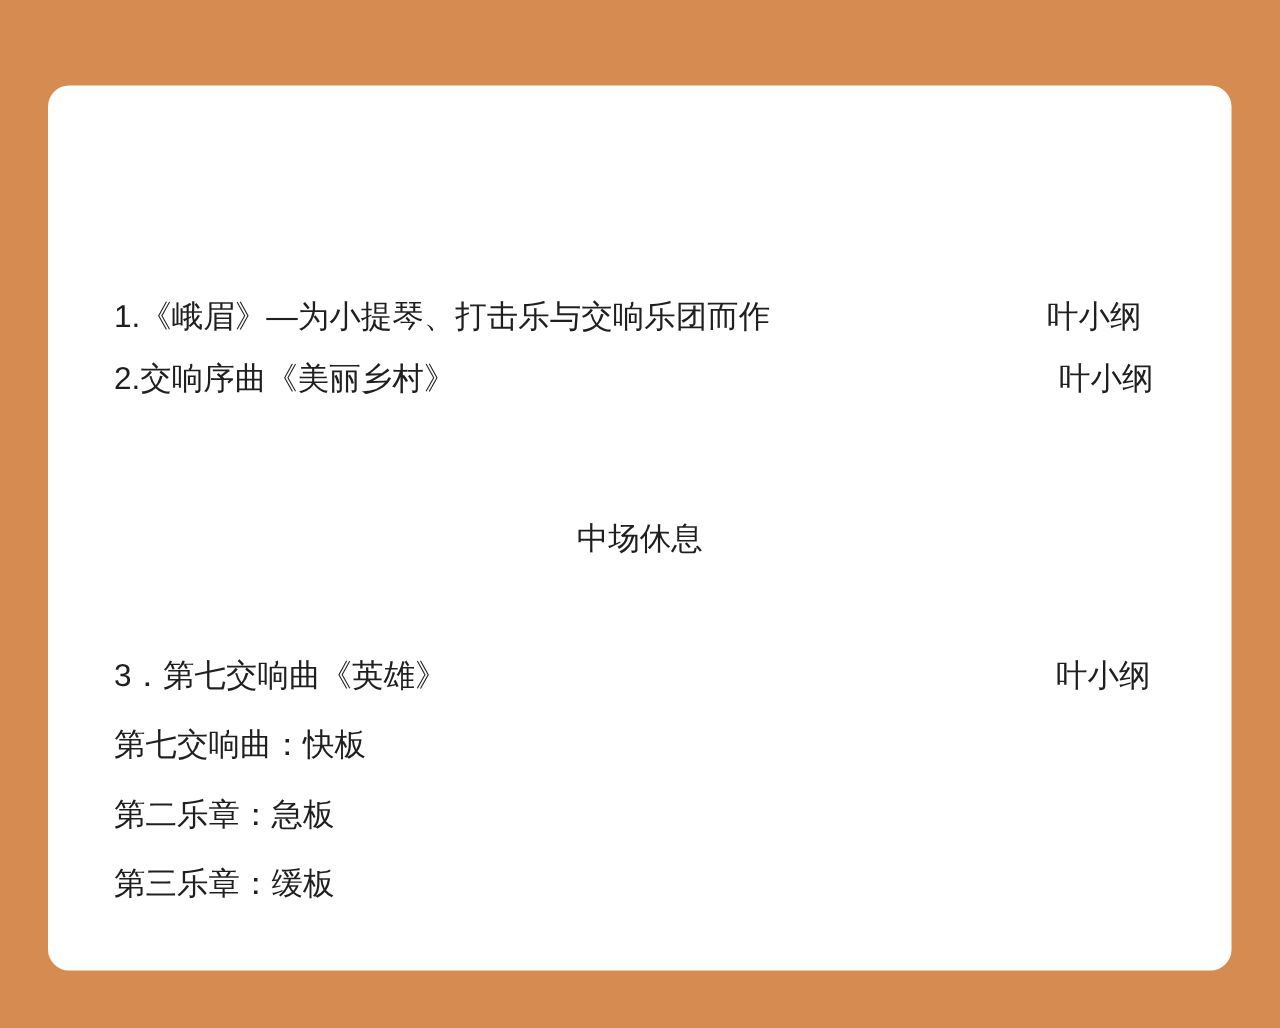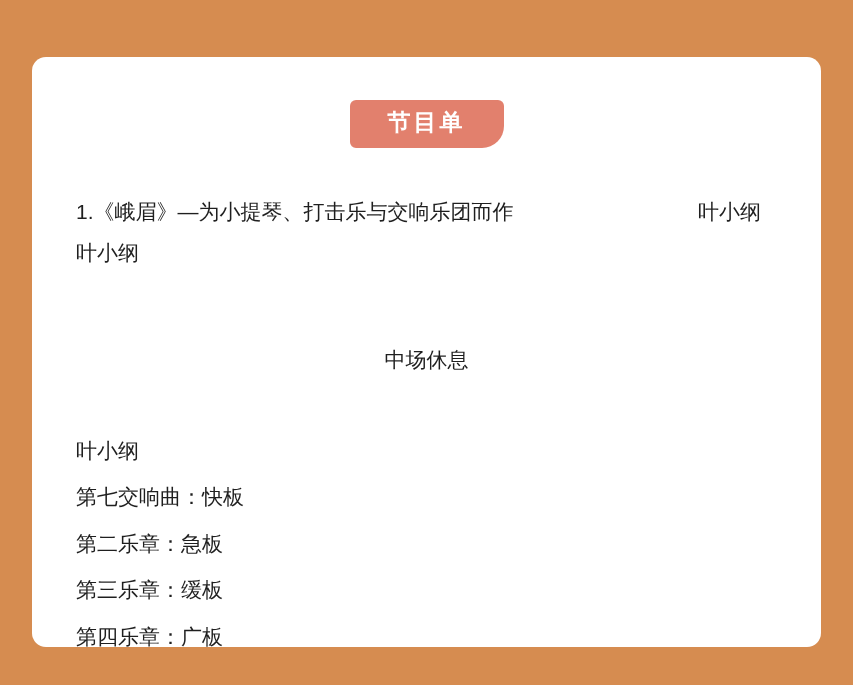--- a/index.html
+++ b/index.html
@@ -92,39 +92,39 @@
   .movement:first-of-type {
     margin-top: 20px;
   }
 </style>
 </head>
 <body>
 
 <div class="page">
   <div class="card">
 
-    <div class="title-banner">节目单</div>
 
     <div class="content">
 
       <div class="row row-1">
         <span class="piece">1.《峨眉》—为小提琴、打击乐与交响乐团而作</span>
         <span class="composer">叶小纲</span>
       </div>
 
       <div class="row row-2">
+        <span class="piece">2.交响序曲《美丽乡村》</span>
         <span class="composer">叶小纲</span>
       </div>
 
       <div class="intermission">中场休息</div>
 
       <div class="row row-3">
+        <span class="piece">3．第七交响曲《英雄》</span>
         <span class="composer">叶小纲</span>
       </div>
 
       <div class="movement">第七交响曲：快板</div>
       <div class="movement">第二乐章：急板</div>
       <div class="movement">第三乐章：缓板</div>
-      <div class="movement">第四乐章：广板</div>
 
     </div>
   </div>
 </div>
 
 </body></html>

